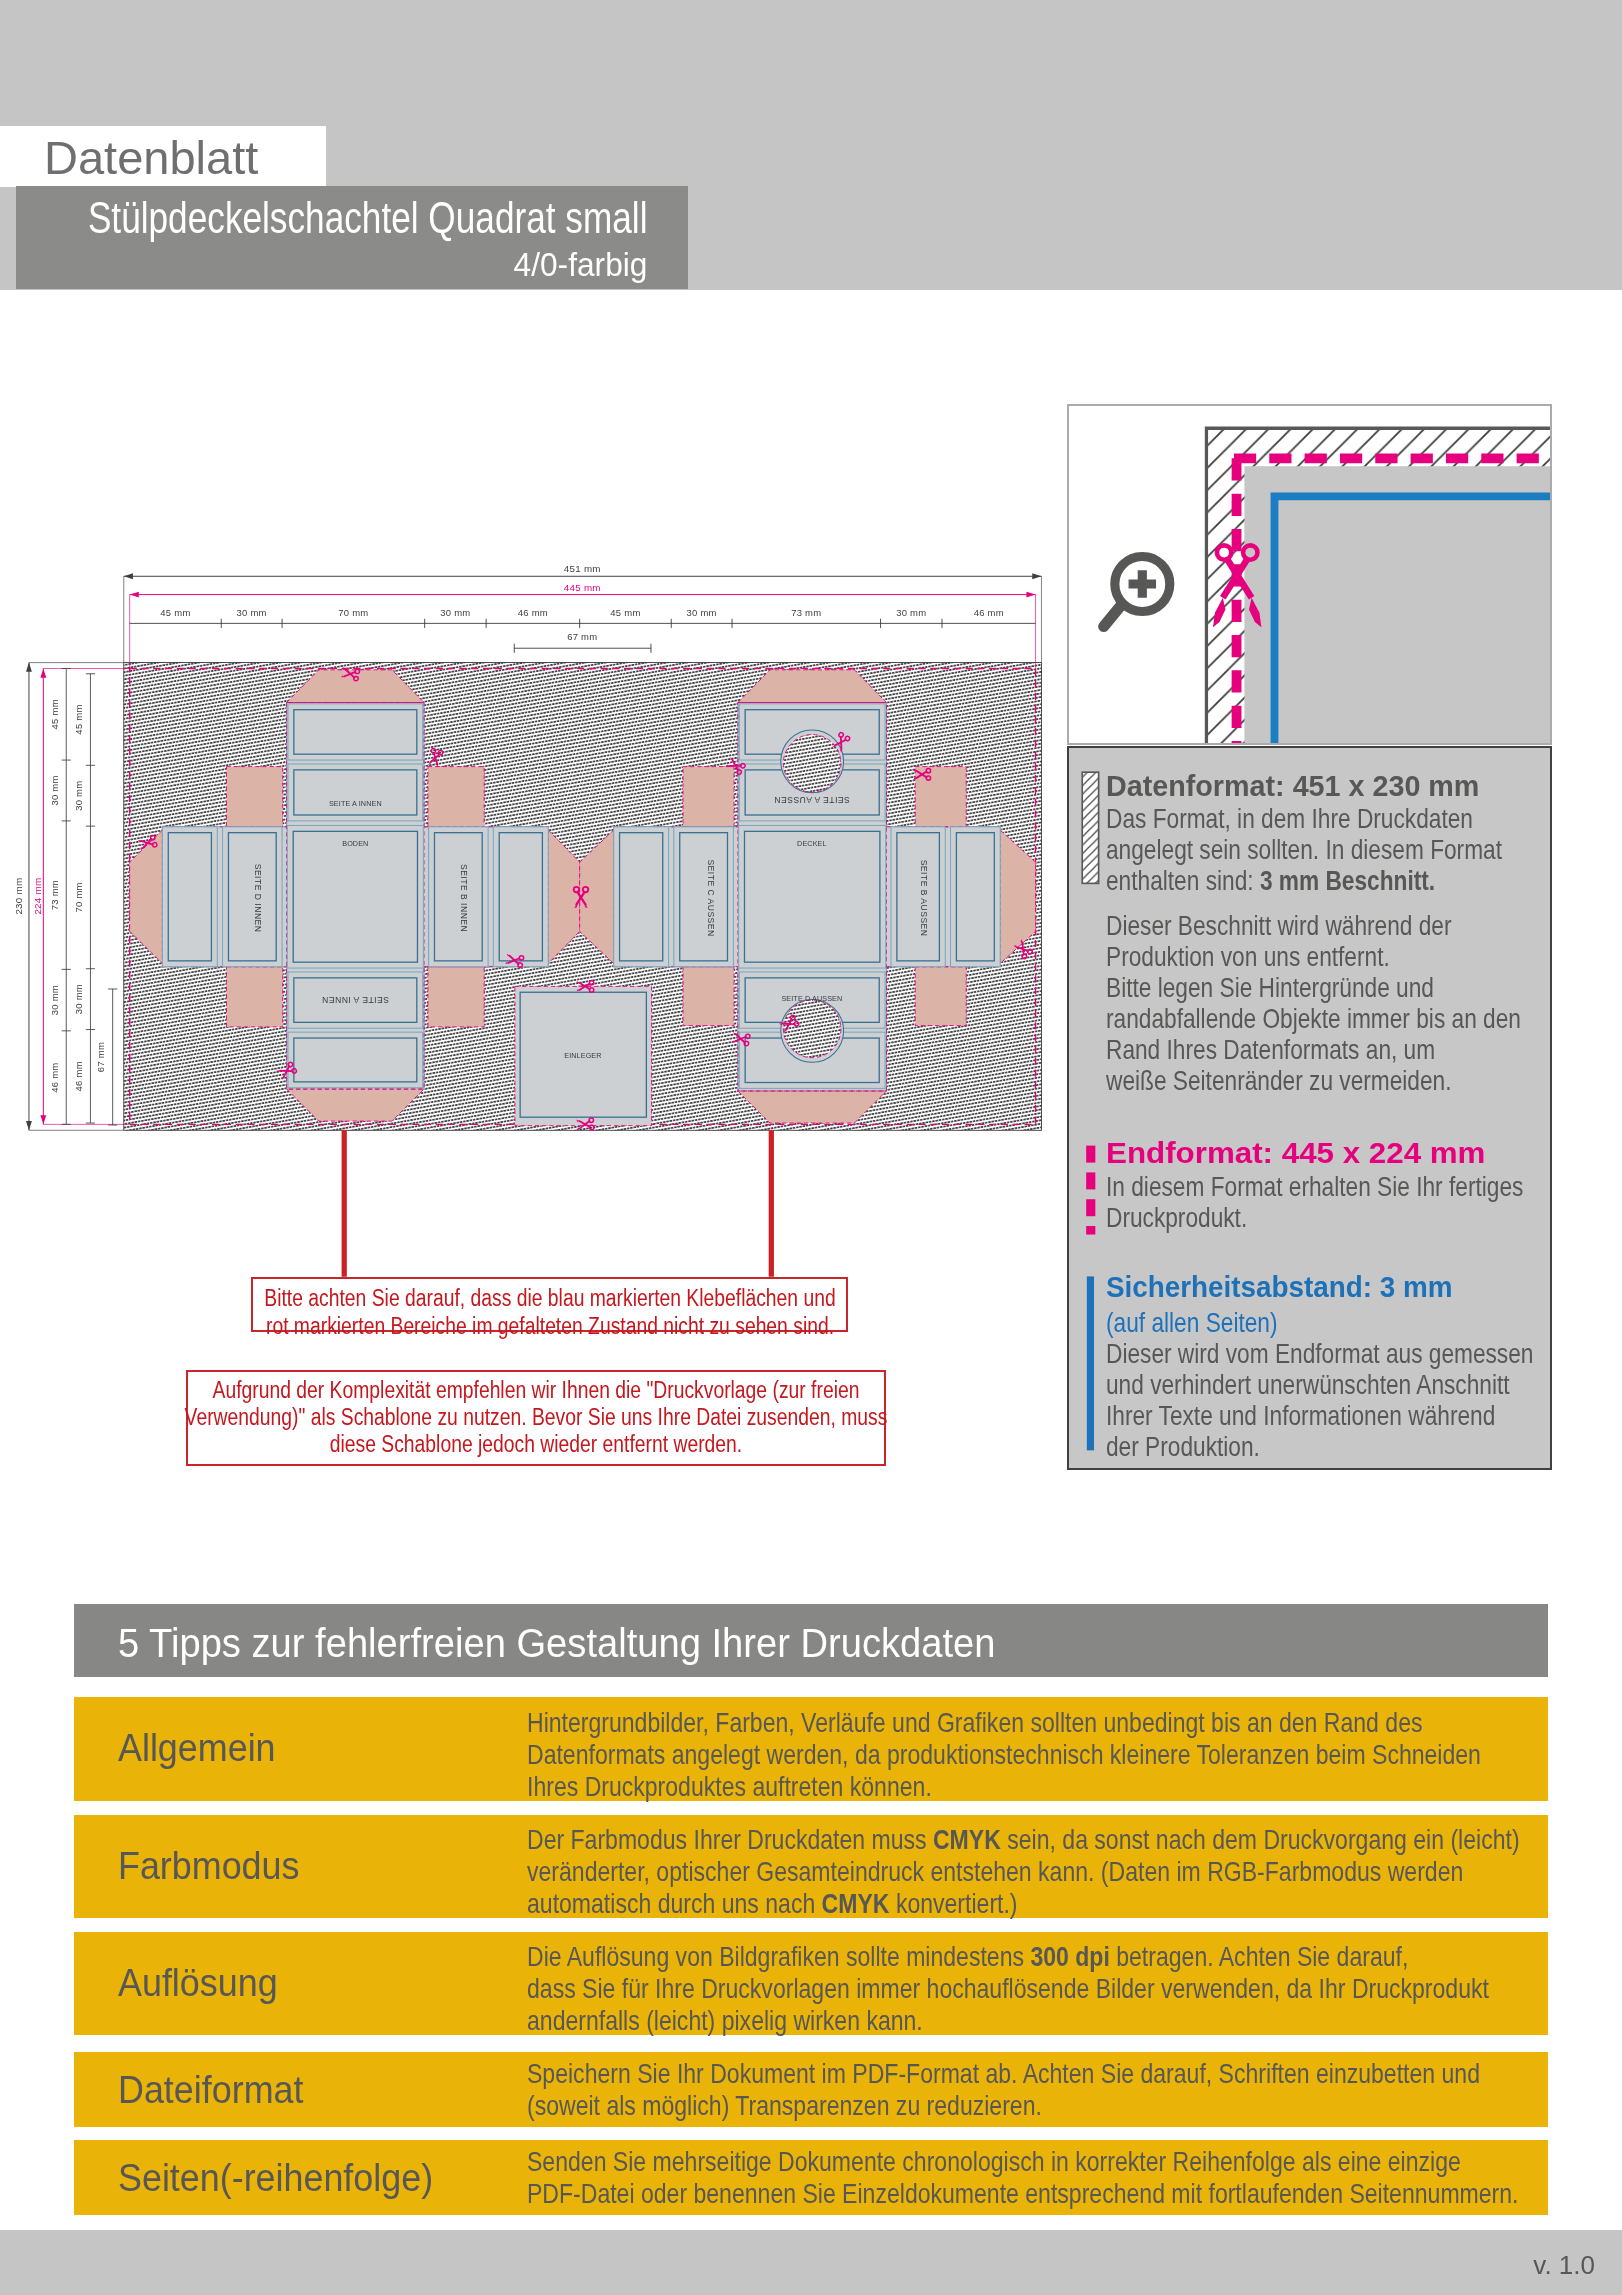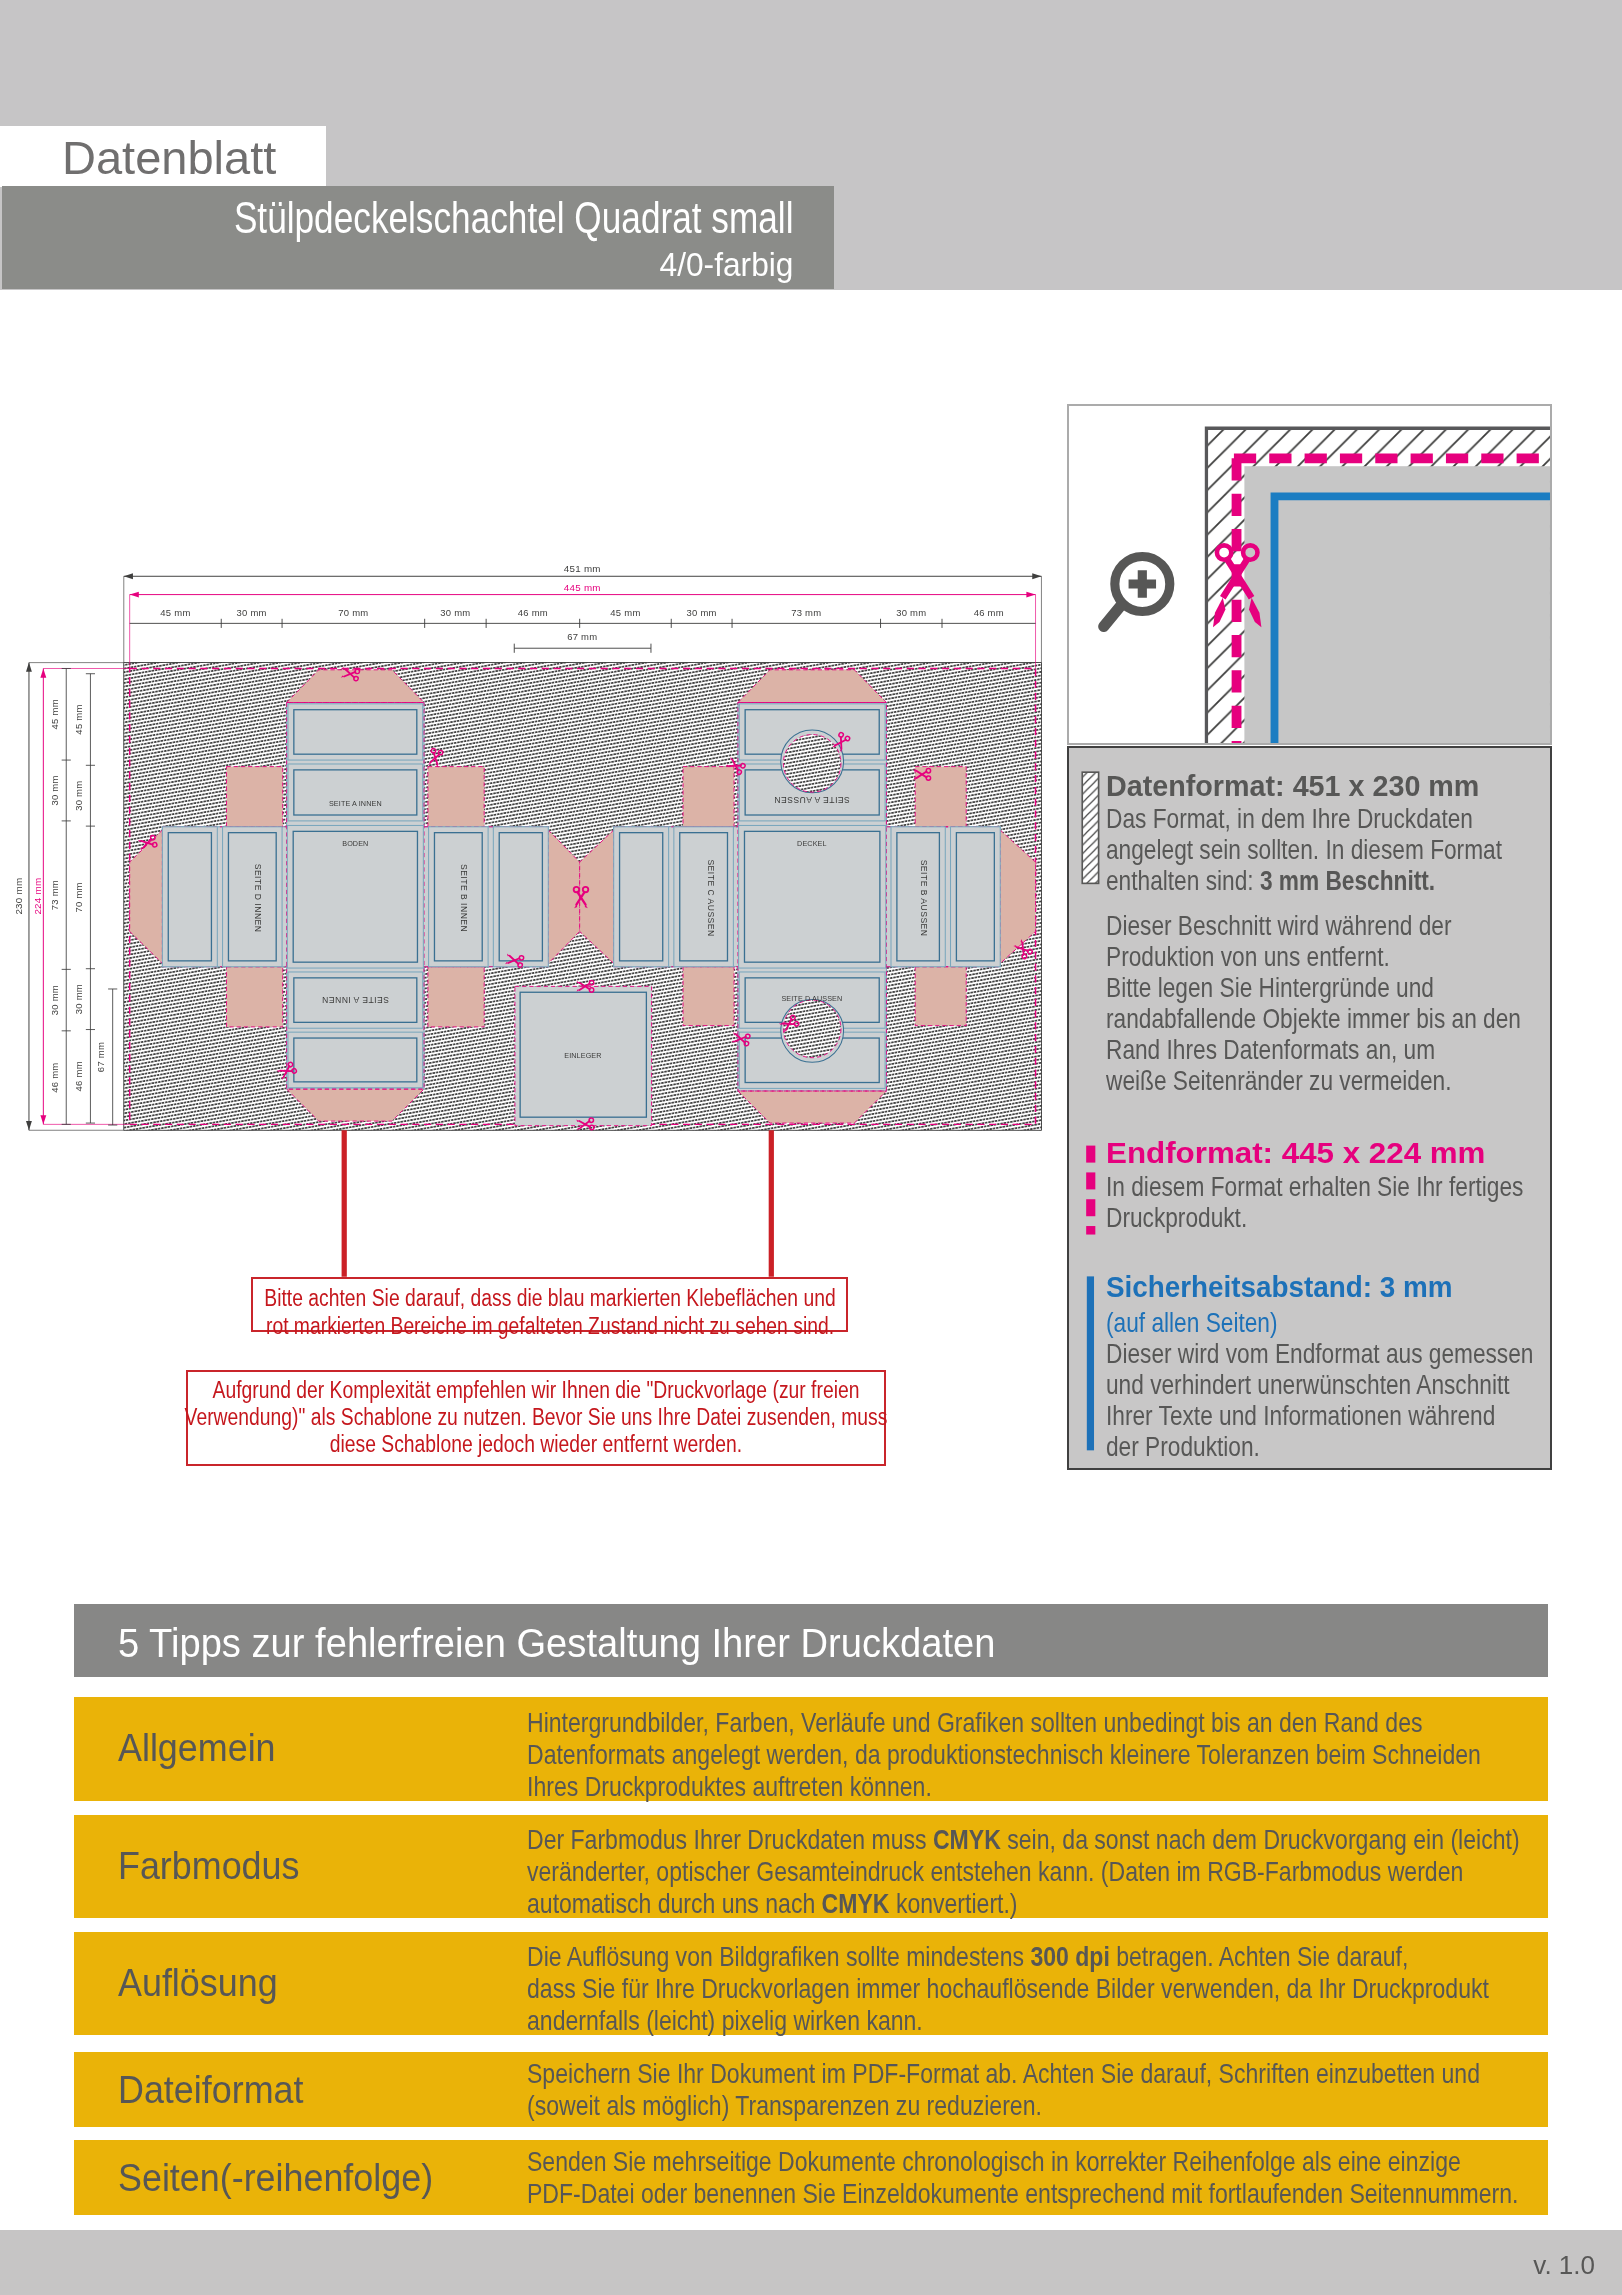--- a/index.html
+++ b/index.html
@@ -1,21 +1,21 @@
 <!DOCTYPE html>
 <html lang="de" style="font-size:10.5px"><head>
 <meta charset="utf-8">
 <title>Datenblatt</title>
 <style>
 *{margin:0;padding:0;box-sizing:border-box}
 html,body{width:1623px;height:2295px;background:#fff;font-family:"Liberation Sans",sans-serif;position:relative;overflow:hidden}
 .abs{position:absolute}
 .topbg{left:0;top:0;width:1623px;height:290px;background:#c6c5c6}
-.dbox{left:0;top:126px;width:326px;height:61px;background:#fff;color:#706f6f;font-size:47px;line-height:64px;padding-left:62px}
-.darkbar{left:2px;top:186px;width:832px;height:103px;background:#8b8c89;color:#fff}
+.dbox{left:0;top:126px;width:326px;height:61px;background:#fff;color:#706f6f;font-size:47px;line-height:64px;padding-left:44px}
+.darkbar{left:16px;top:186px;width:672px;height:103px;background:#8b8c89;color:#fff}
 .darkbar .l1{position:absolute;right:41px;top:5.2px;font-size:44px;line-height:54px;transform:scaleX(0.8);transform-origin:right top;white-space:nowrap}
 .darkbar .l2{position:absolute;right:41px;top:60px;font-size:33px;line-height:38px;transform:scaleX(0.96);transform-origin:right top;white-space:nowrap}
 .illus{left:1067px;top:404px;width:485px;height:341px;background:#fff;border:2px solid #ababab}
 .rpanel{left:1067px;top:746px;width:485px;height:724px;background:#c8c7c7;border:2px solid #404040;color:#575756}
 .rp{position:absolute;left:37px;white-space:nowrap;font-size:27.5px;line-height:31px;transform:scaleX(0.825);transform-origin:left top}
 .rph{position:absolute;left:37px;white-space:nowrap;font-size:29px;font-weight:bold;line-height:33px}
 .mag{color:#e6007e}
 .blu{color:#1d71b8}
 .redbox{border:2.6px solid #c9252b;color:#c5171d;text-align:center}
 .redbox .t{position:absolute;left:50%;font-size:23px;white-space:nowrap;transform:translateX(-50%) scaleX(0.84);text-align:center}

